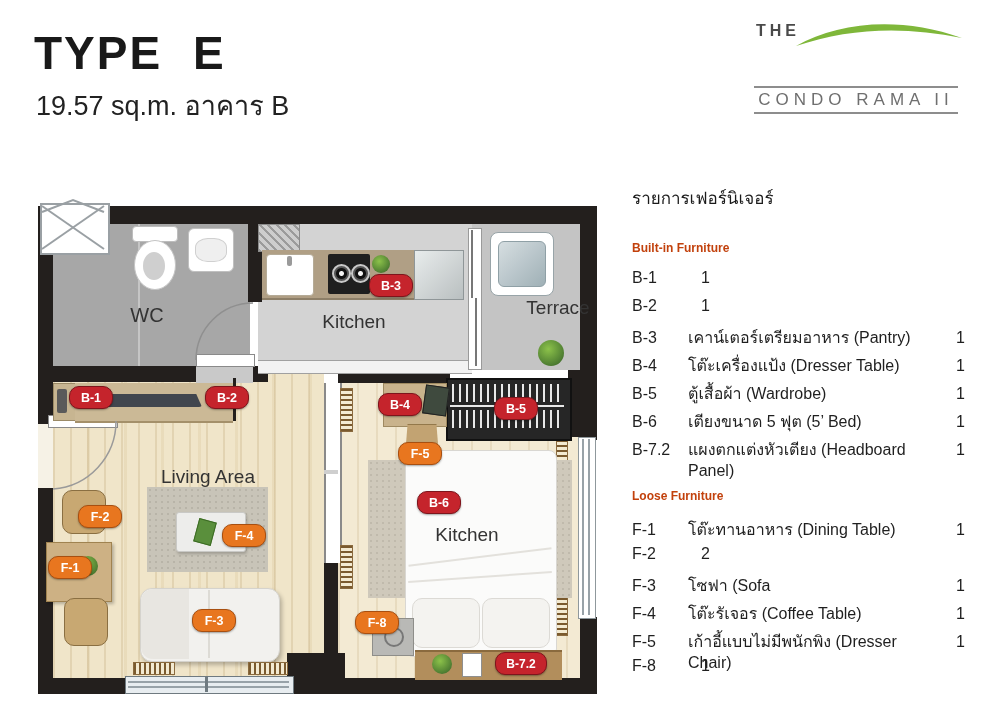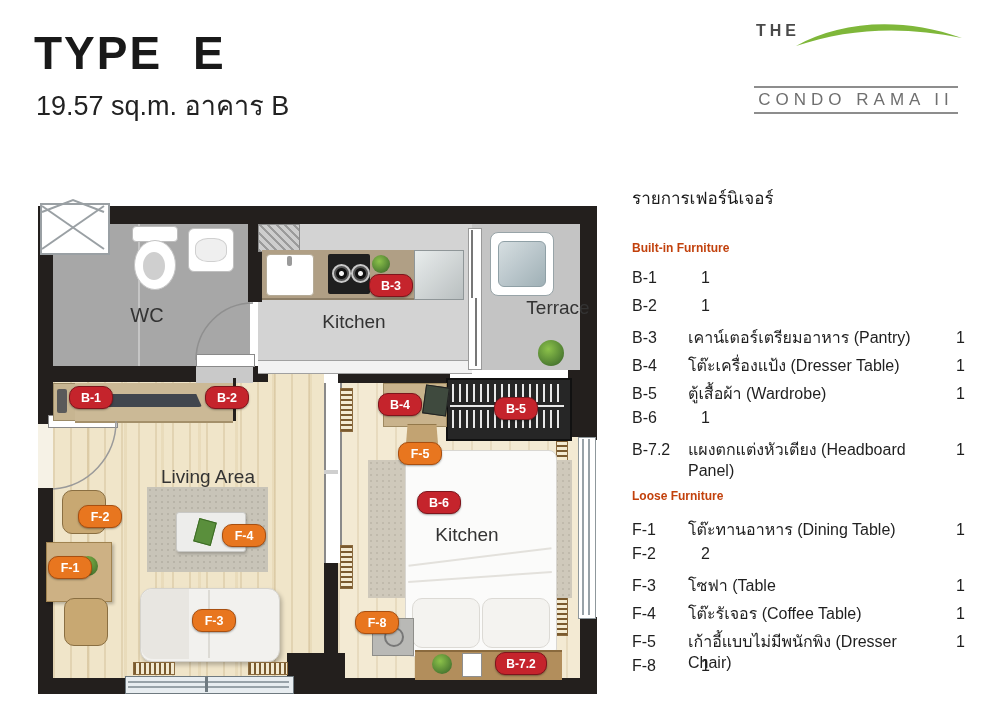--- a/index.html
+++ b/index.html
@@ -80,20 +80,21 @@
       <span class="fname">โต๊ะเครื่องแป้ง (Dresser Table)</span>
       <span class="qty">1</span>
     </div>
     <div class="frow">
       <span class="code">B-5</span>
       <span class="fname">ตู้เสื้อผ้า (Wardrobe)</span>
       <span class="qty">1</span>
     </div>
     <div class="frow">
       <span class="code">B-6</span>
+      <span class="fname">เตียงขนาด 5 ฟุต (5’ Bed)</span>
       <span class="qty">1</span>
     </div>
     <div class="frow">
       <span class="code">B-7.2</span>
       <span class="fname">แผงตกแต่งหัวเตียง (Headboard Panel)</span>
       <span class="qty">1</span>
     </div>
 
     <div class="fgap"></div>
     <div class="fheading">Loose Furniture</div>
@@ -101,21 +102,21 @@
       <span class="code">F-1</span>
       <span class="fname">โต๊ะทานอาหาร (Dining Table)</span>
       <span class="qty">1</span>
     </div>
     <div class="frow">
       <span class="code">F-2</span>
       <span class="qty">2</span>
     </div>
     <div class="frow">
       <span class="code">F-3</span>
-      <span class="fname">โซฟา (Table</span>
+      <span class="fname">โซฟา (Sofa</span>
       <span class="qty">1</span>
     </div>
     <div class="frow">
       <span class="code">F-4</span>
       <span class="fname">โต๊ะรัเจอร (Coffee Table)</span>
       <span class="qty">1</span>
     </div>
     <div class="frow">
       <span class="code">F-5</span>
       <span class="fname">เก้าอี้แบบไม่มีพนักพิง (Dresser Chair)</span>

